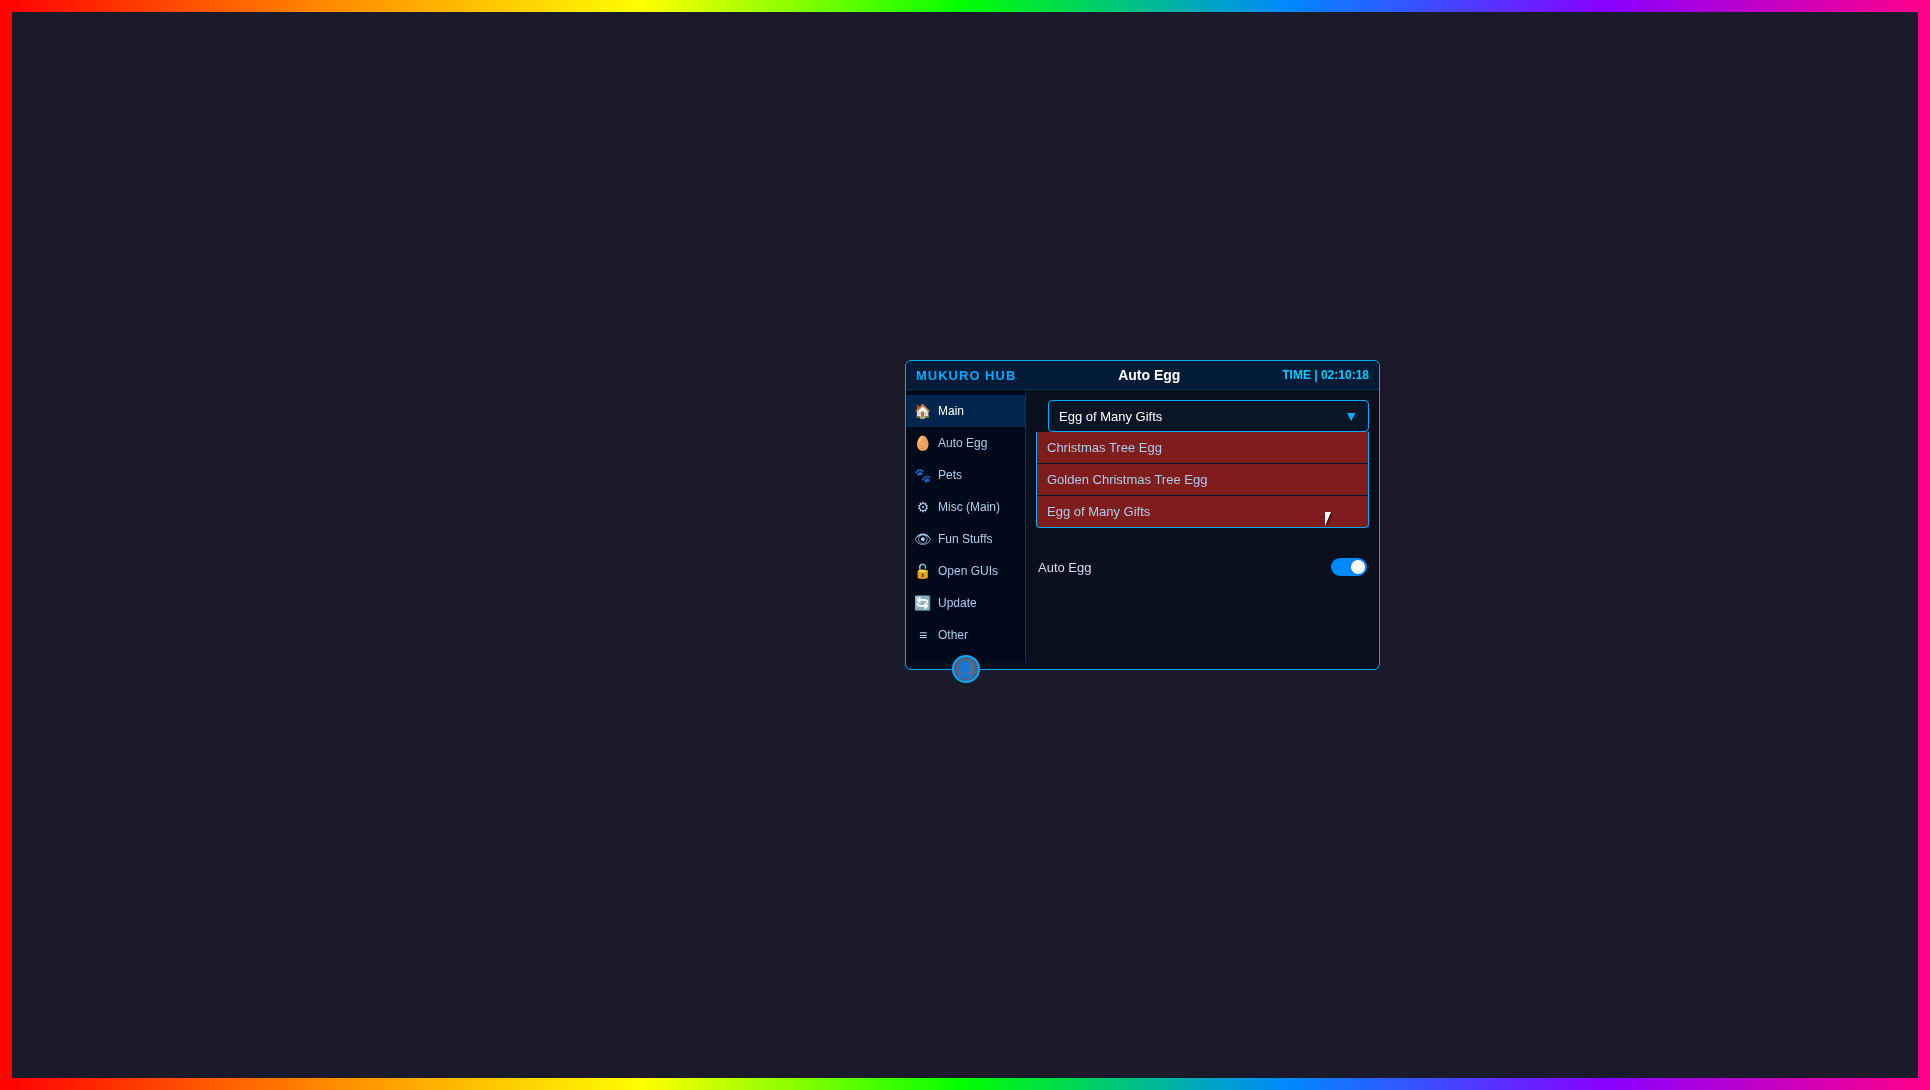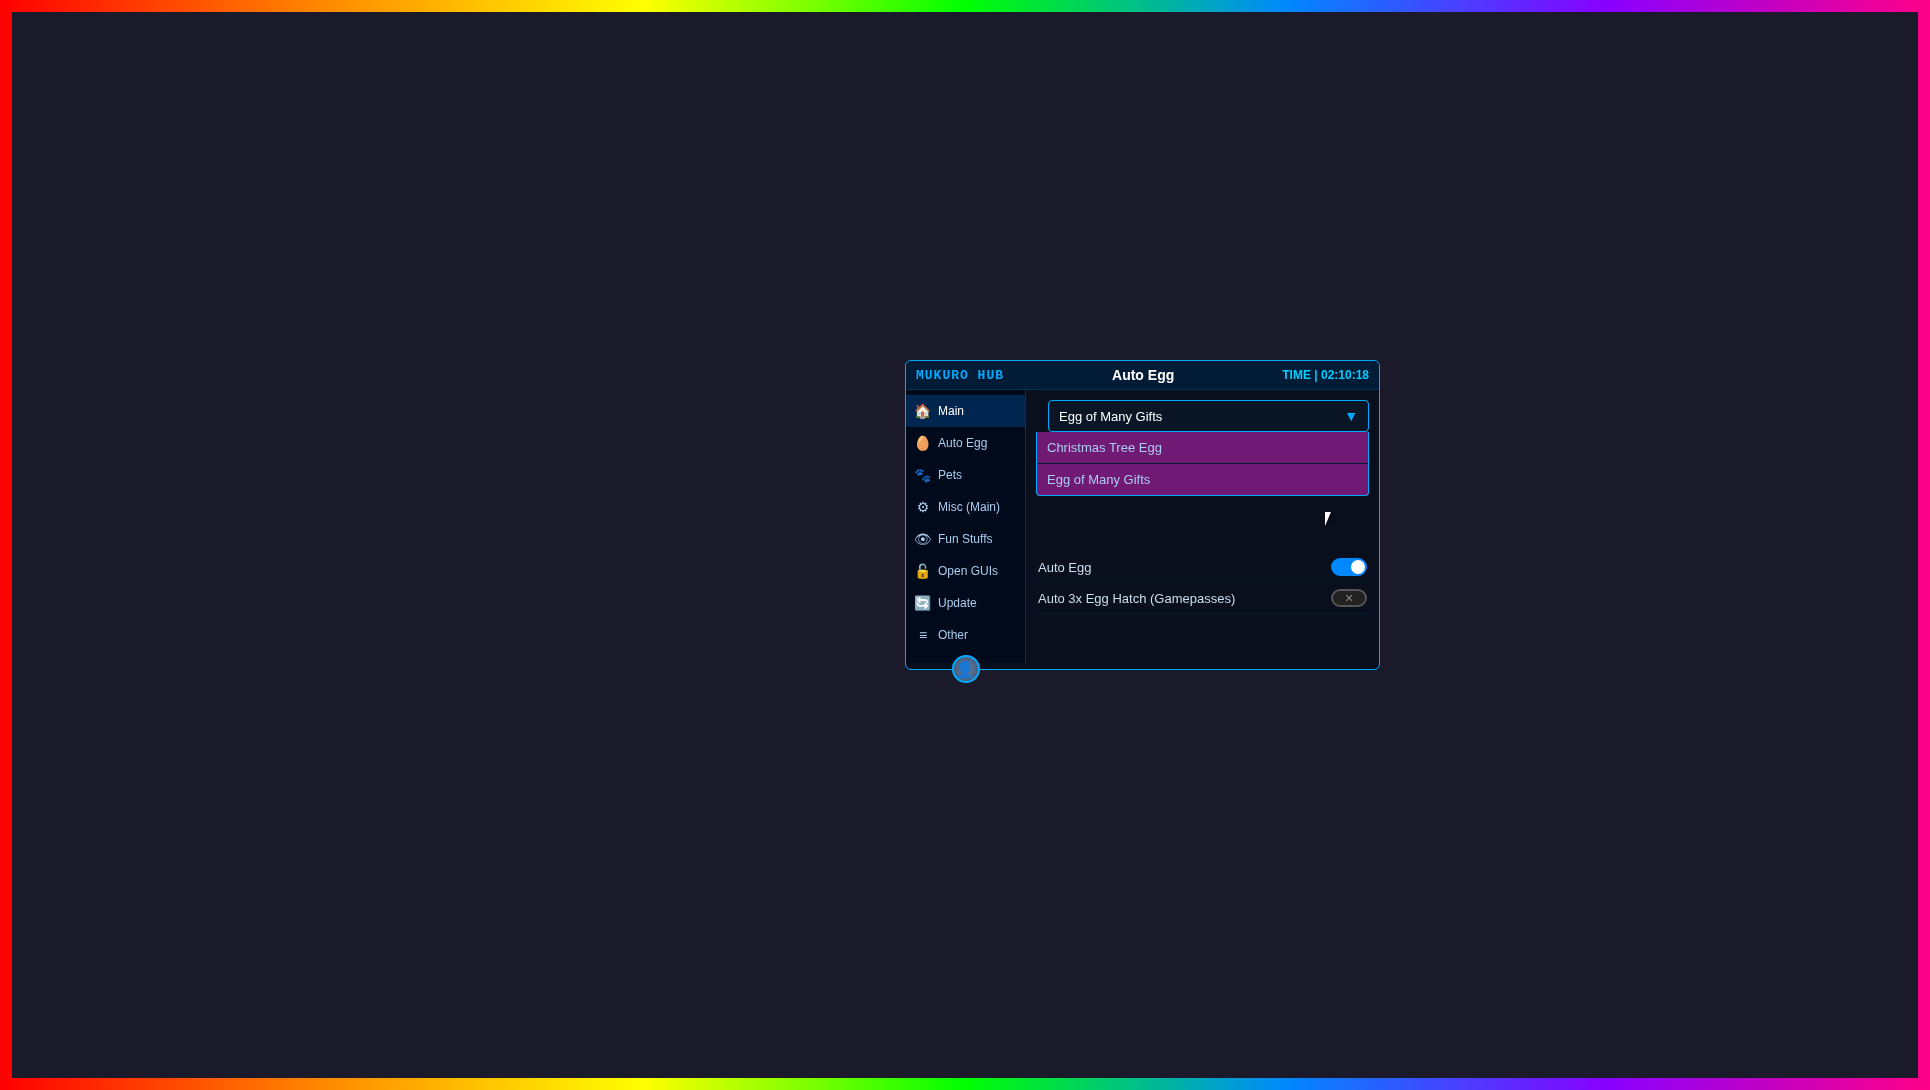--- a/index.html
+++ b/index.html
@@ -351,21 +351,20 @@
       padding: 6px 10px;
       border-bottom: 1px solid #003355;
       background: rgba(0,30,60,0.8);
       border-radius: 6px 6px 0 0;
     }
     .panel-hub-name {
       font-size: 13px;
       font-weight: bold;
       color: #00aaff;
       letter-spacing: 1px;
-      font-family: Liberation Mono, monospace;
     }
     .panel-tab-title {
       font-size: 14px;
       font-weight: bold;
       color: white;
     }
     .panel-time {
       font-size: 12px;
       color: #00ccff;
       font-weight: bold;
@@ -492,21 +491,21 @@
       color: #00aaff;
       font-size: 14px;
     }
 
     
     .dropdown-list {
       position: absolute;
       top: 100%;
       left: 0;
       right: 0;
-      background: #701a75;
+      background: #7f1d1d;
       border: 1px solid #00aaff;
       border-top: none;
       border-radius: 0 0 4px 4px;
       z-index: 100;
     }
     .dropdown-item {
       padding: 8px 10px;
       font-size: 13px;
       color: #aaccee;
       cursor: pointer;
@@ -822,36 +821,35 @@
           <div class="dropdown-select">
             <span>Egg of Many Gifts</span>
             <span class="dropdown-arrow">▼</span>
           </div>
 
           <div class="dropdown-list">
             <div class="dropdown-item">
               <span>Christmas Tree Egg</span>
             </div>
             <div class="dropdown-item">
+              <span>Golden Christmas Tree Egg</span>
+            </div>
+            <div class="dropdown-item">
               <span>Egg of Many Gifts</span>
             </div>
           </div>
         </div>
 
         <div style="margin-top: 120px;">
           <div class="toggle-row">
             <span>Auto Egg</span>
             <div class="toggle toggle-on">
               <div class="toggle-knob"></div>
             </div>
           </div>
-          <div class="toggle-row">
-            <span>Auto 3x Egg Hatch (Gamepasses)</span>
-            <div class="toggle-x">✕</div>
-          </div>
         </div>
 
       </div>
     </div>
   </div>
 
   <div class="cursor" style="left: 1325px; top: 512px;"></div>
 
 </div>
 

